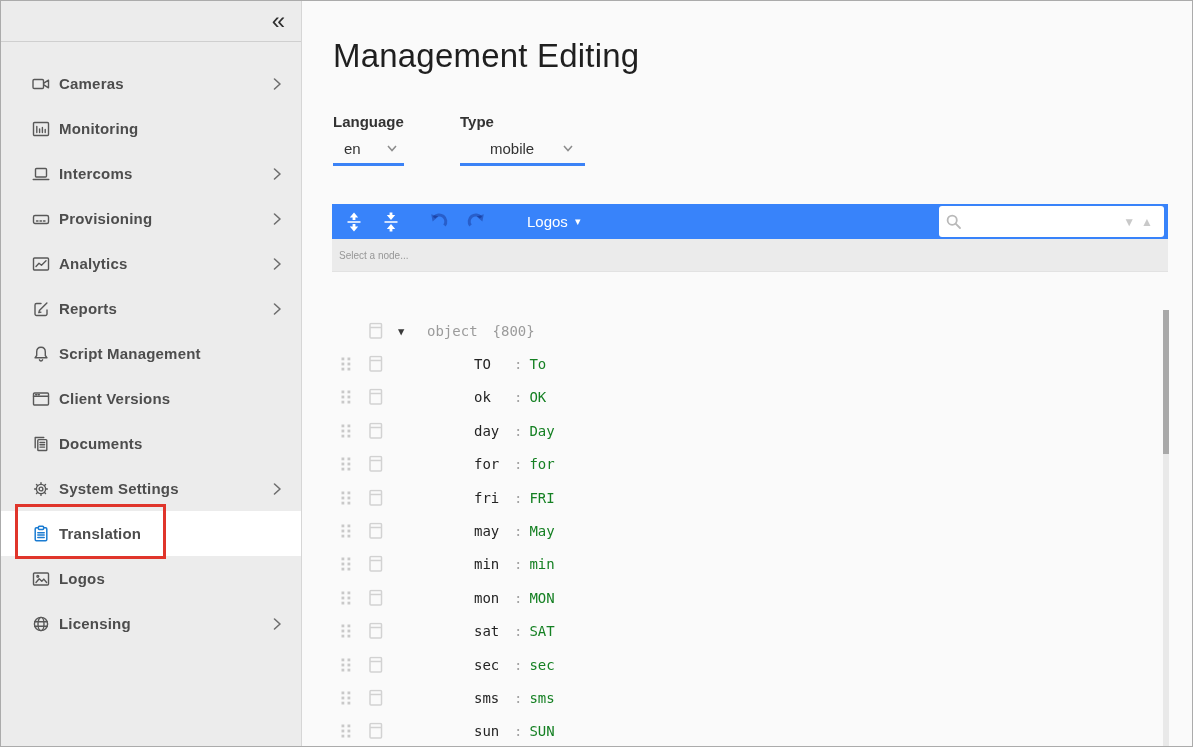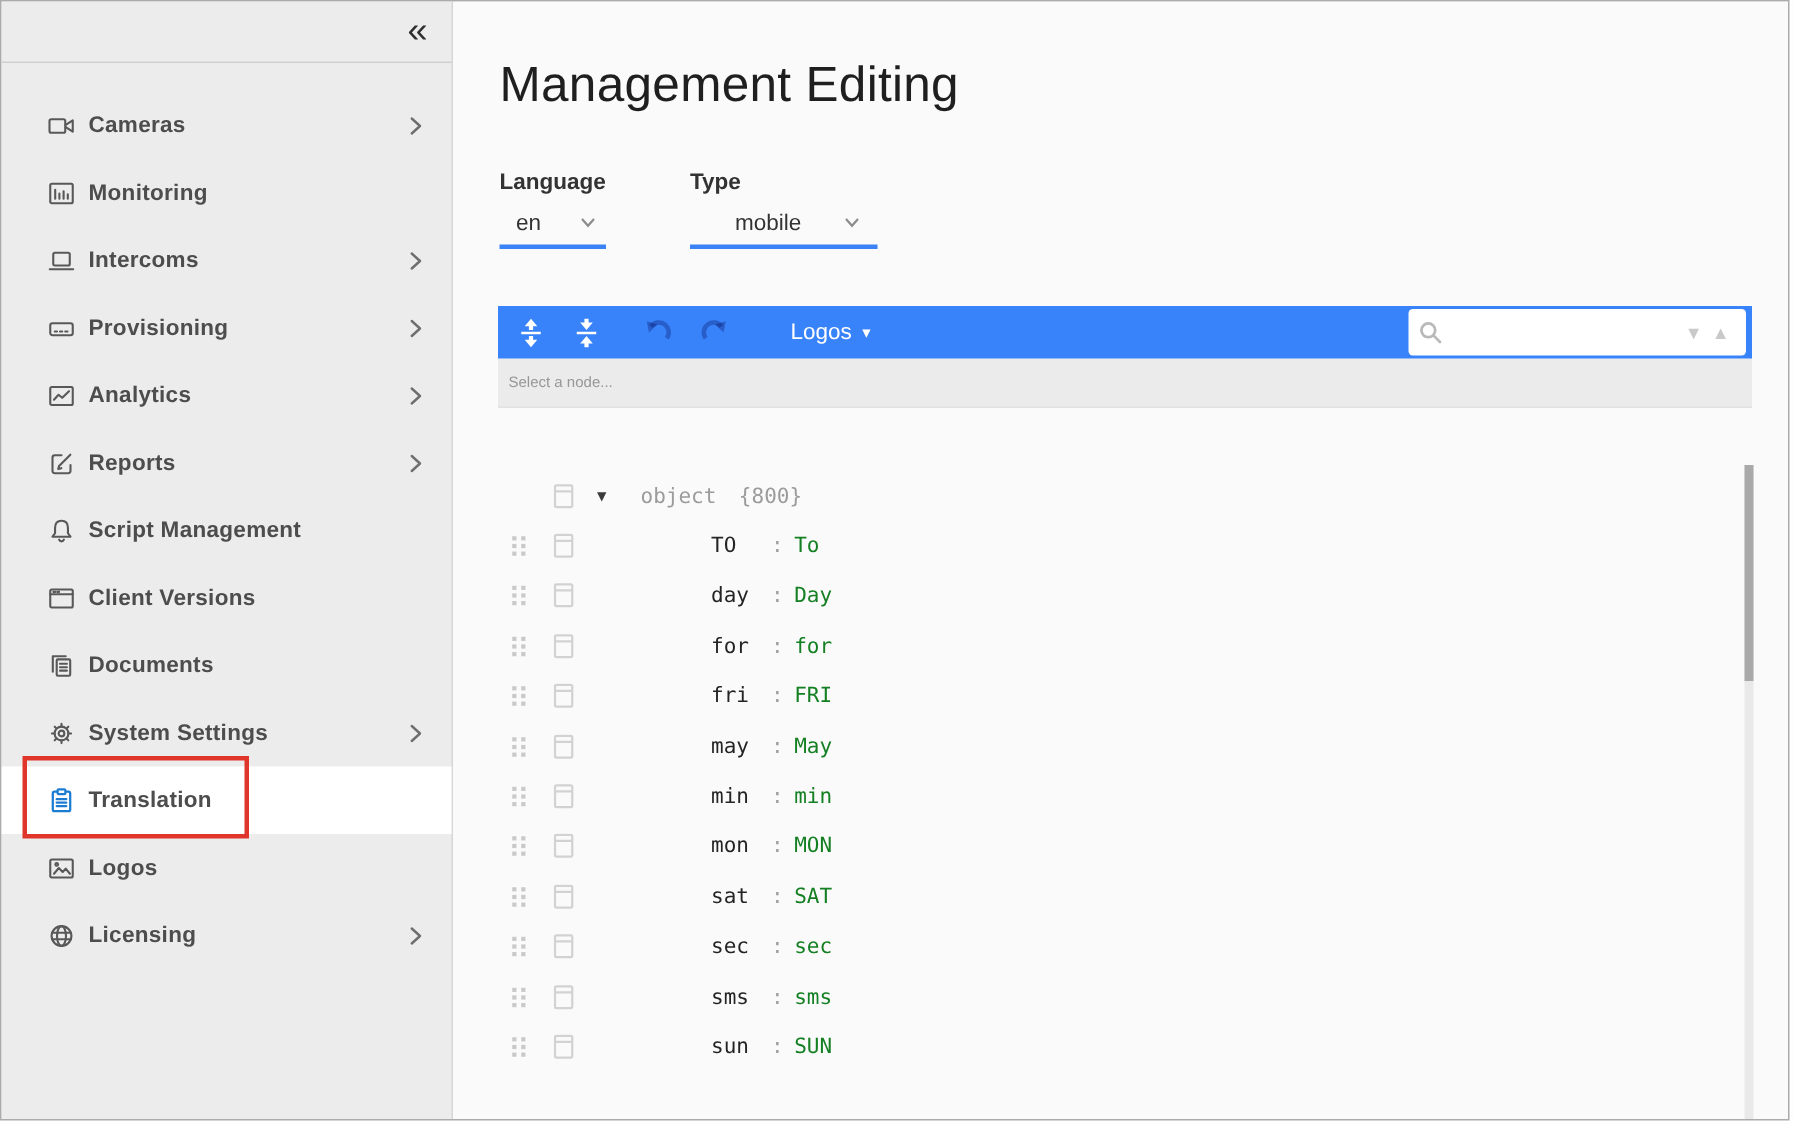--- a/index.html
+++ b/index.html
@@ -367,20 +367,41 @@
                     <rect x="6.5" y="10.7" width="2.8" height="2.8"></rect>
                   </g>
                 </svg>
               </span>
               <span class="ctx-btn">
                 <svg viewBox="0 0 14 17">
                   <rect x="1" y="1" width="11.5" height="14.5" rx="1" stroke="#d2d2d2" stroke-width="1.5" fill="none"></rect>
                   <path d="M1 5 H12.5" stroke="#d2d2d2" stroke-width="1.5"></path>
                 </svg>
               </span>
+              <span class="kv"><span class="tree-key">ok</span><span class="tree-sep">:</span><span class="tree-val">OK</span></span>
+            </div>
+            <div class="tree-row">
+              <span class="drag-handle">
+                <svg viewBox="0 0 12 14">
+                  <g fill="#c9c9c9">
+                    <rect x="0.5" y="0.5" width="2.8" height="2.8"></rect>
+                    <rect x="6.5" y="0.5" width="2.8" height="2.8"></rect>
+                    <rect x="0.5" y="5.6" width="2.8" height="2.8"></rect>
+                    <rect x="6.5" y="5.6" width="2.8" height="2.8"></rect>
+                    <rect x="0.5" y="10.7" width="2.8" height="2.8"></rect>
+                    <rect x="6.5" y="10.7" width="2.8" height="2.8"></rect>
+                  </g>
+                </svg>
+              </span>
+              <span class="ctx-btn">
+                <svg viewBox="0 0 14 17">
+                  <rect x="1" y="1" width="11.5" height="14.5" rx="1" stroke="#d2d2d2" stroke-width="1.5" fill="none"></rect>
+                  <path d="M1 5 H12.5" stroke="#d2d2d2" stroke-width="1.5"></path>
+                </svg>
+              </span>
               <span class="kv"><span class="tree-key">day</span><span class="tree-sep">:</span><span class="tree-val">Day</span></span>
             </div>
             <div class="tree-row">
               <span class="drag-handle">
                 <svg viewBox="0 0 12 14">
                   <g fill="#c9c9c9">
                     <rect x="0.5" y="0.5" width="2.8" height="2.8"></rect>
                     <rect x="6.5" y="0.5" width="2.8" height="2.8"></rect>
                     <rect x="0.5" y="5.6" width="2.8" height="2.8"></rect>
                     <rect x="6.5" y="5.6" width="2.8" height="2.8"></rect>

